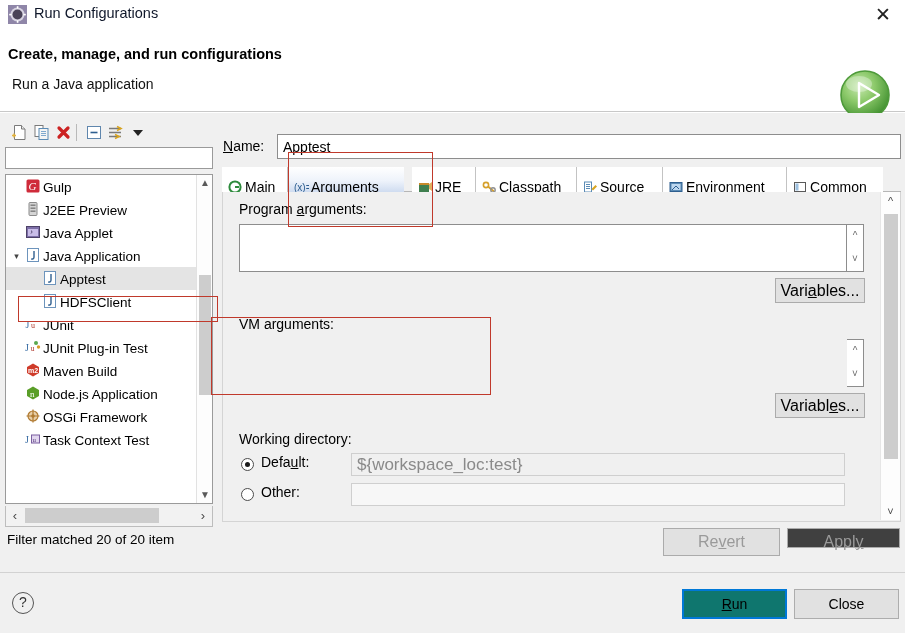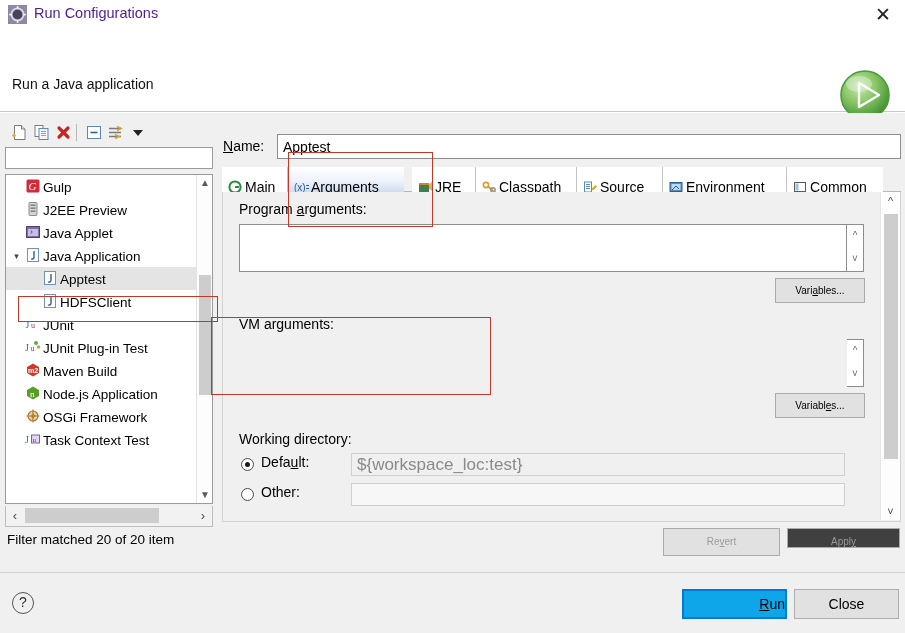--- a/index.html
+++ b/index.html
@@ -17,21 +17,21 @@
   
   .titlebar {
     position: absolute; left: 0; top: 0; width: 905px; height: 30px;
     background: #ffffff;
   }
   .title-icon {
     position: absolute; left: 8px; top: 5px; width: 19px; height: 19px;
   }
   .title-text {
     position: absolute; left: 34px; top: 5px;
-    font-size: 14.5px; color: #4c1d95;
+    font-size: 14.5px; color: #0f172a;
   }
   .close-x {
     position: absolute; right: 10px; top: 4px;
     width: 24px; height: 22px; line-height: 22px; text-align: center;
     font-size: 19px; color: #222; cursor: default;
   }
 
   
   .header-band {
     position: absolute; left: 0; top: 30px; width: 905px; height: 82px;
@@ -177,21 +177,21 @@
   }
   .spin {
     position: absolute; width: 17px; background: #ffffff;
     border: 1px solid #8d8d8d; border-left: none;
   }
   .spin div {
     height: 50%; text-align: center; font-size: 10px; color: #6a6a6a; line-height: 22px;
   }
   .btn {
     position: absolute; background: #e1e1e1; border: 1px solid #ababab;
-    font-family: "Liberation Sans", sans-serif; font-size: 10px;
+    font-family: "Liberation Sans", sans-serif; font-size: 16px;
     color: #000; text-align: center; cursor: default;
   }
   .btn u { text-decoration: underline; }
   .radio {
     position: absolute; width: 13px; height: 13px; border-radius: 50%;
     border: 1.5px solid #4c4c4c; background: #fff;
   }
   .radio.on::after {
     content: ''; position: absolute; left: 2.5px; top: 2.5px;
     width: 5px; height: 5px; border-radius: 50%; background: #1a1a1a;
@@ -227,21 +227,21 @@
     position: absolute; left: 12px; top: 19px; width: 22px; height: 22px;
     border: 1.5px solid #555; border-radius: 50%;
     text-align: center; line-height: 19px; font-size: 14px; color: #333;
   }
   .fbtn {
     position: absolute; top: 16px; height: 30px; width: 105px;
     background: #e1e1e1; border: 1px solid #adadad;
     font-family: "Liberation Sans", sans-serif; font-size: 14px;
     text-align: center; line-height: 28px; cursor: default;
   }
-  .fbtn.focus { border: 2px solid #0078d7; background: #0ea5e9; line-height: 26px; text-align: right; }
+  .fbtn.focus { border: 2px solid #0078d7; background: #0f766e; line-height: 26px; }
   .fbtn u { text-decoration: underline; }
 
   
   .anno {
     position: absolute; border: 1.5px solid #c0392b; pointer-events: none;
   }
 
   
   svg { display: block; }
 </style>
@@ -262,20 +262,21 @@
           <rect x="1.2" y="8.8" width="2.4" height="1.6"></rect>
           <rect x="15.4" y="8.8" width="2.4" height="1.6"></rect>
         </g>
       </svg>
     </span>
     <span class="title-text">Run Configurations</span>
     <div class="close-x">✕</div>
   </div>
 
   <div class="header-band">
+    <div class="header-title">Create, manage, and run configurations</div>
     <div class="header-sub">Run a Java application</div>
     <div class="header-run-icon">
       <svg width="54" height="54" viewBox="0 0 54 54">
         <defs>
           <radialGradient id="gBall" cx="38%" cy="32%" r="72%">
             <stop offset="0%" stop-color="#c6e8ae"></stop>
             <stop offset="45%" stop-color="#8cc96a"></stop>
             <stop offset="100%" stop-color="#3f8f2e"></stop>
           </radialGradient>
         </defs>

